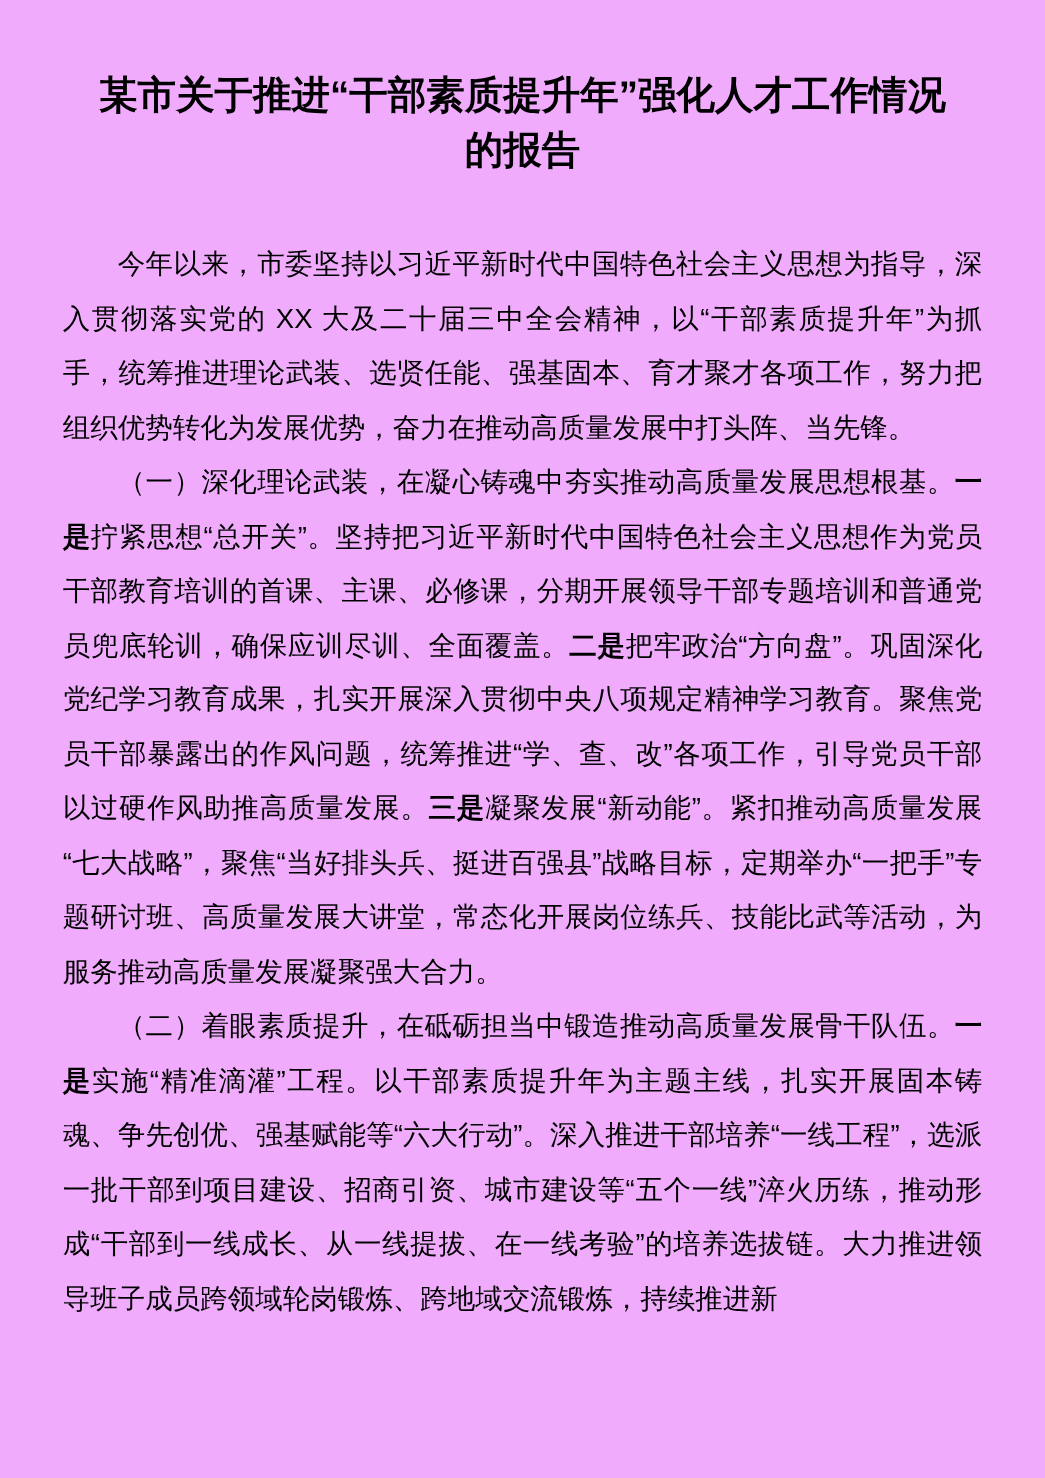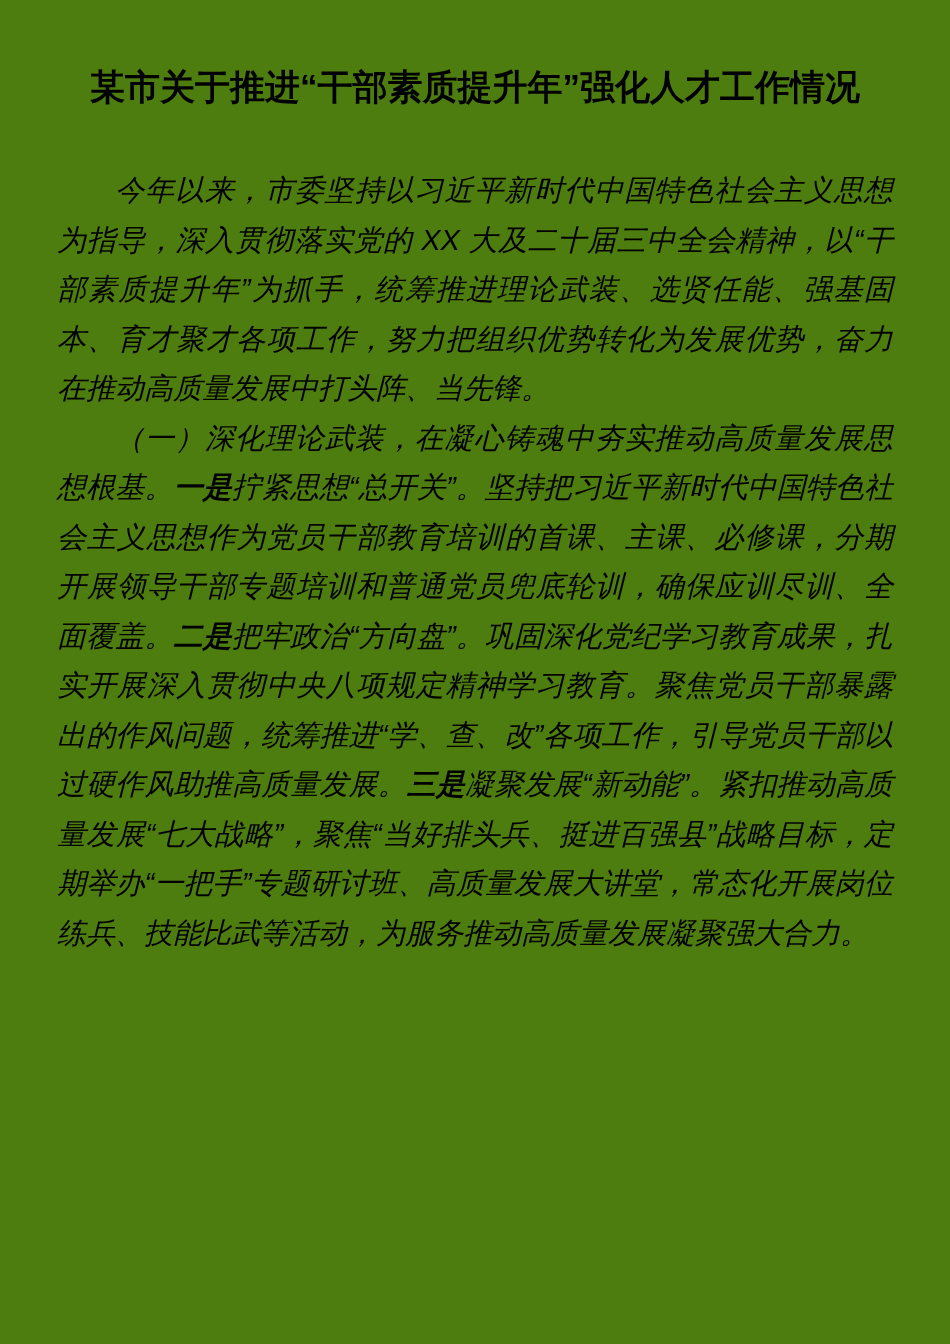--- a/index.html
+++ b/index.html
@@ -4,21 +4,21 @@
 <style>
   html, body {
     margin: 0;
     padding: 0;
     background: #ffffff;
   }
   .page {
     position: relative;
     width: 950px;
     height: 1344px;
-    background: #4d7c0f;
+    background: #f0abfc;
     color: #000000;
     overflow: hidden;
     font-family: "Liberation Sans", sans-serif;
   }
   .content {
     padding: 0 57px;
   }
   .doc-title {
     margin: 62px 0 0 0;
     font-size: 35px;
@@ -29,37 +29,38 @@
   .doc-title span {
     display: block;
   }
   .doc-body {
     margin-top: 54px;
   }
   .doc-body p,
   .doc-body h2 {
     margin: 0;
     padding: 0;
-    font-size: 29px;
+    font-size: 25px;
     line-height: 49.5px;
     font-weight: 400;
     text-align: justify;
     text-indent: 2em;
-    font-style: italic;
   }
   .run-bold {
     font-weight: 700;
   }
 </style>
 </head>
 <body>
 
 <div class="page">
   <div class="content">
     <h1 class="doc-title">
       <span>某市关于推进“干部素质提升年”强化人才工作情况</span>
+      <span>的报告</span>
     </h1>
     <div class="doc-body">
         <p><span>今年以来，市委坚持以习近平新时代中国特色社会主义思想为指导，深入贯彻落实党的 XX 大及二十届三中全会精神，以“干部素质提升年”为抓手，统筹推进理论武装、选贤任能、强基固本、育才聚才各项工作，努力把组织优势转化为发展优势，奋力在推动高质量发展中打头阵、当先锋。</span></p>
         <p><span>（一）深化理论武装，在凝心铸魂中夯实推动高质量发展思想根基。</span><span class="run-bold">一是</span><span>拧紧思想“总开关”。坚持把习近平新时代中国特色社会主义思想作为党员干部教育培训的首课、主课、必修课，分期开展领导干部专题培训和普通党员兜底轮训，确保应训尽训、全面覆盖。</span><span class="run-bold">二是</span><span>把牢政治“方向盘”。巩固深化党纪学习教育成果，扎实开展深入贯彻中央八项规定精神学习教育。聚焦党员干部暴露出的作风问题，统筹推进“学、查、改”各项工作，引导党员干部以过硬作风助推高质量发展。</span><span class="run-bold">三是</span><span>凝聚发展“新动能”。紧扣推动高质量发展“七大战略”，聚焦“当好排头兵、挺进百强县”战略目标，定期举办“一把手”专题研讨班、高质量发展大讲堂，常态化开展岗位练兵、技能比武等活动，为服务推动高质量发展凝聚强大合力。</span></p>
+        <p><span>（二）着眼素质提升，在砥砺担当中锻造推动高质量发展骨干队伍。</span><span class="run-bold">一是</span><span>实施“精准滴灌”工程。以干部素质提升年为主题主线，扎实开展固本铸魂、争先创优、强基赋能等“六大行动”。深入推进干部培养“一线工程”，选派一批干部到项目建设、招商引资、城市建设等“五个一线”淬火历练，推动形成“干部到一线成长、从一线提拔、在一线考验”的培养选拔链。大力推进领导班子成员跨领域轮岗锻炼、跨地域交流锻炼，持续推进新</span></p>
       </div>
   </div>
 </div>
 
 </body></html>

